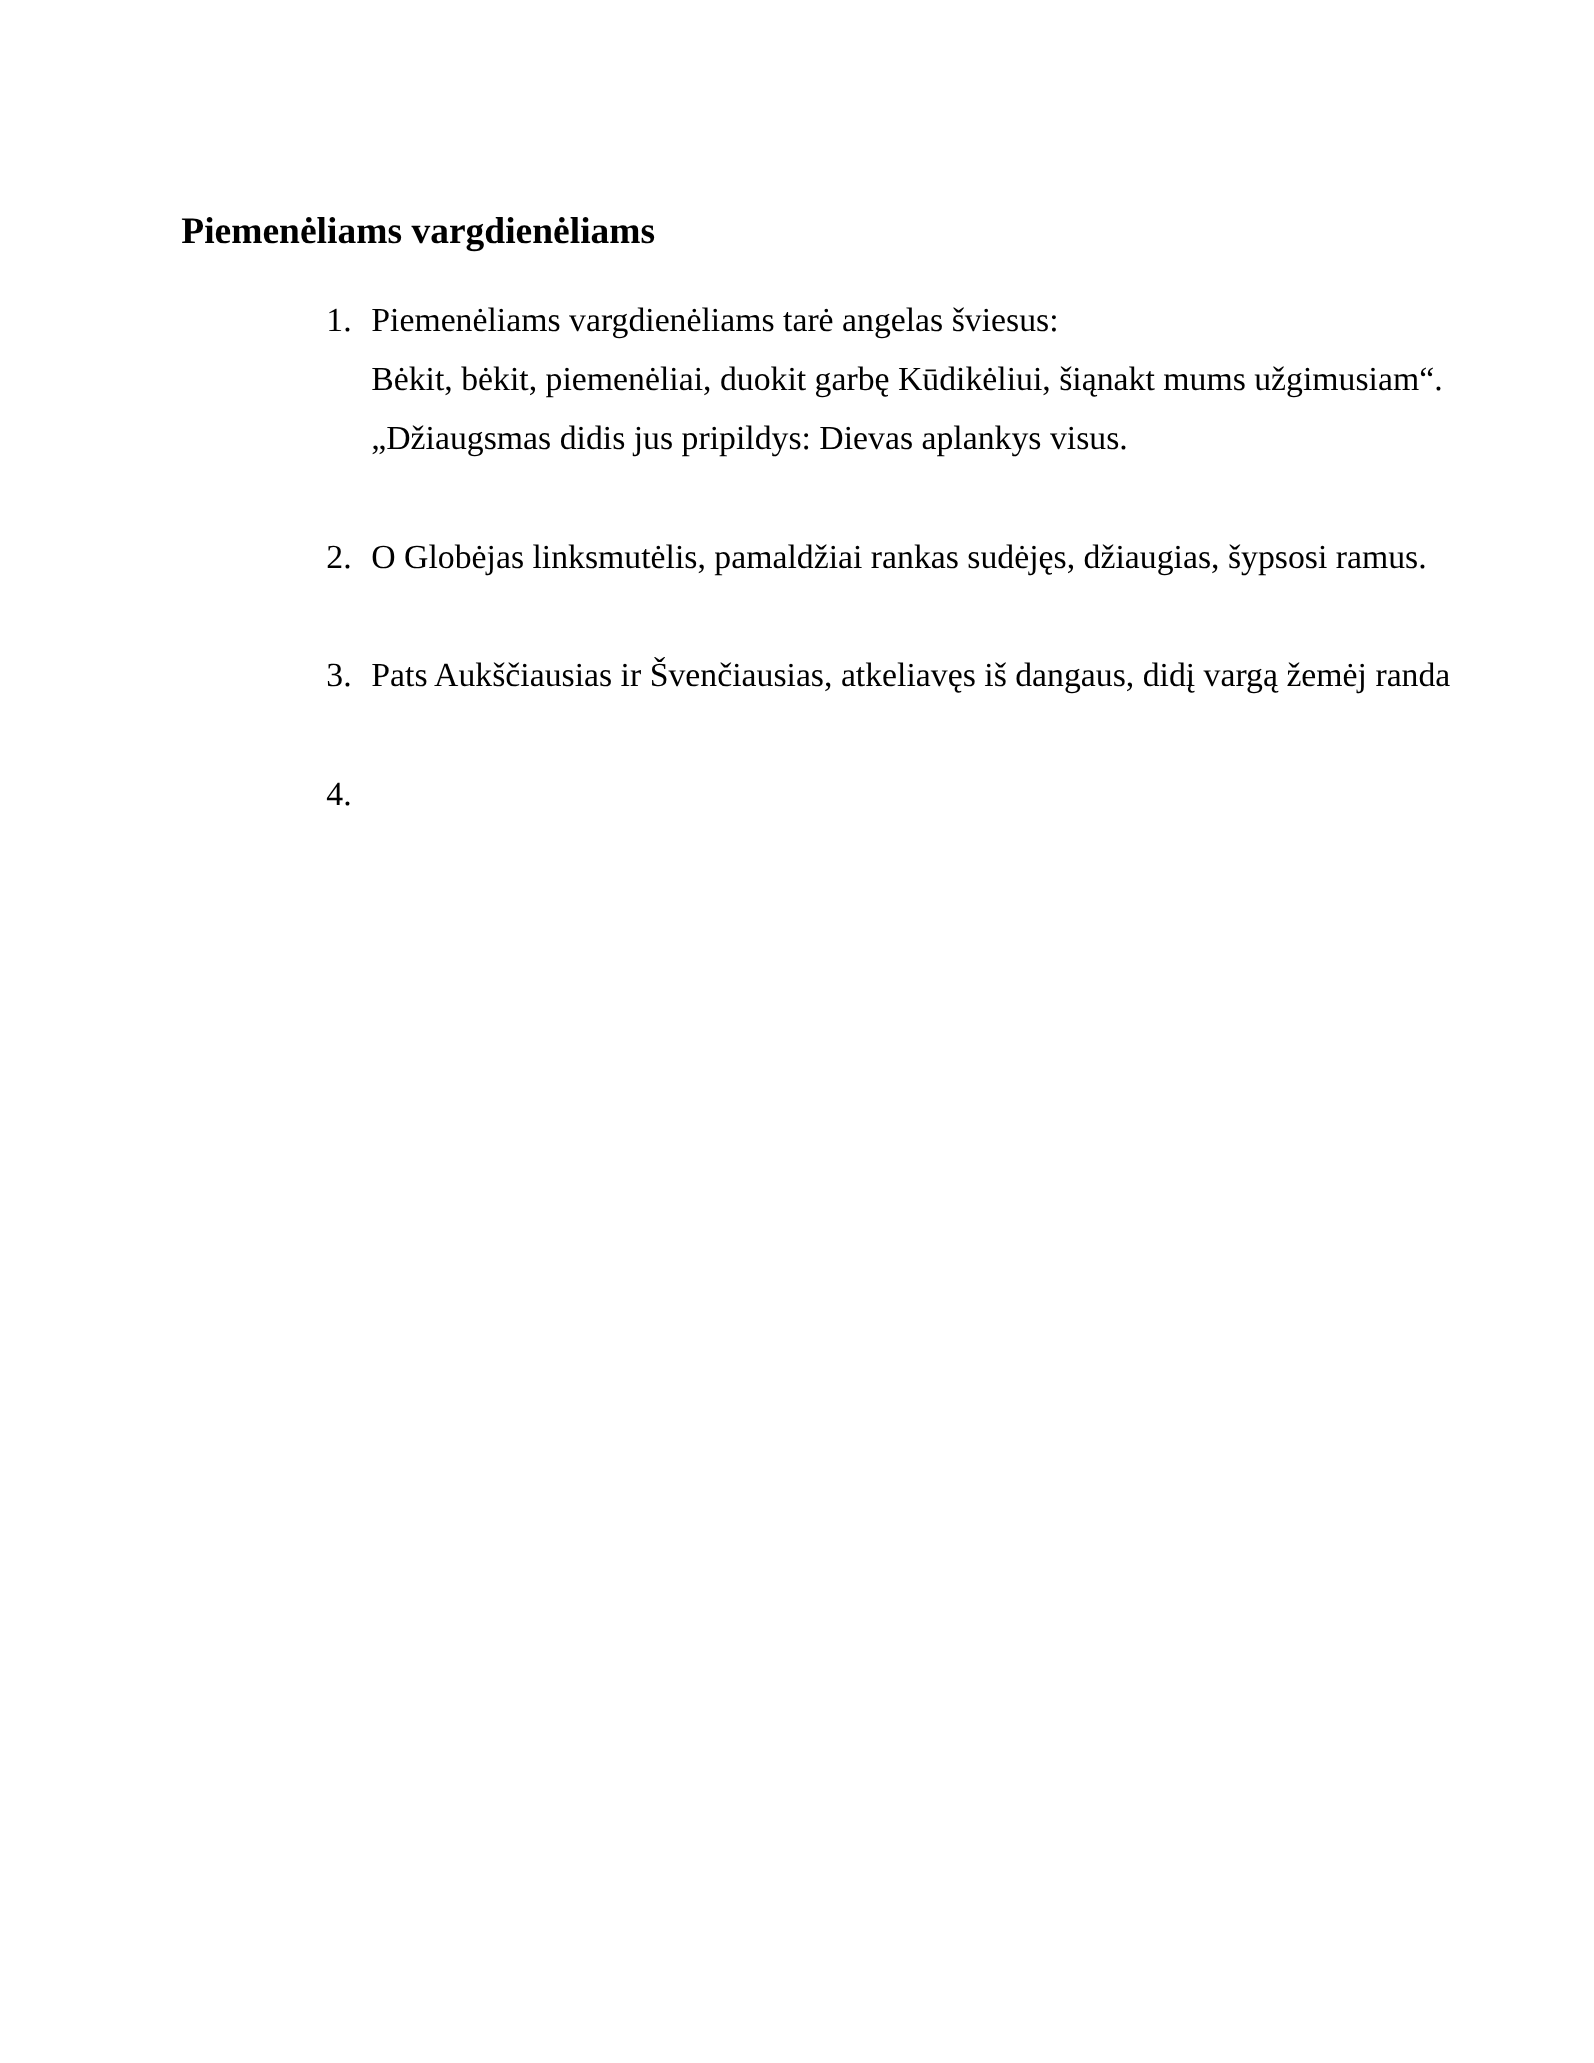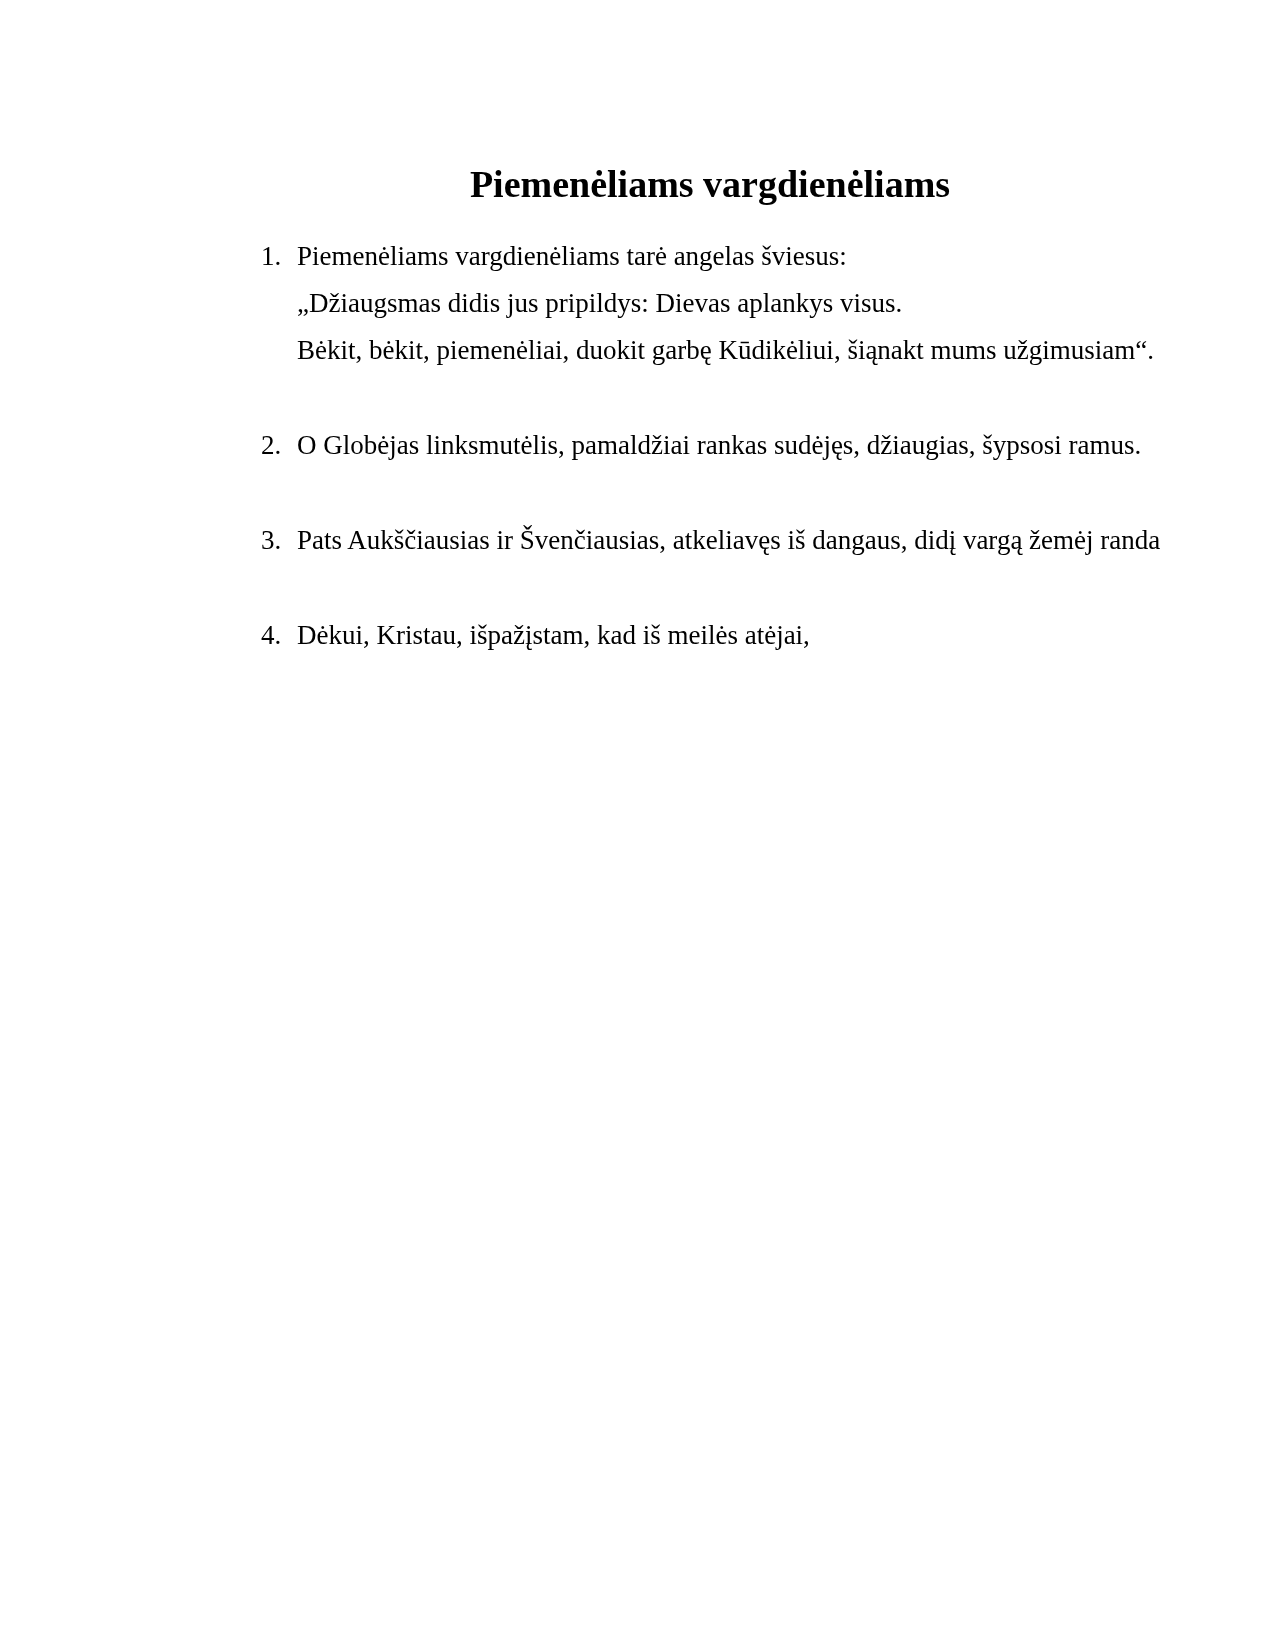--- a/index.html
+++ b/index.html
@@ -15,22 +15,21 @@
       color: #000000;
       font-family: "Liberation Serif", "DejaVu Serif", serif;
       overflow: hidden;
     }
     .title {
       position: absolute;
       top: 161px;
       left: 145px;
       right: 0;
       margin: 0;
-      text-align: center;
-      font-size: 38px;
+      font-size: 30px;
       font-weight: bold;
       line-height: 47px;
       white-space: nowrap;
     }
     .verses {
       position: absolute;
       top: 233px;
       left: 261px;
       width: 970px;
     }
@@ -60,42 +59,42 @@
 
   <h1 class="title">Piemenėliams vargdienėliams</h1>
 
   <div class="verses">
 
     <div class="verse">
       <div class="line">
         <span class="num">1.</span><span class="line-text">Piemenėliams vargdienėliams tarė angelas šviesus:</span>
       </div>
       <div class="line">
-        <span class="line-text">„Džiaugsmas didis jus pripildys: Dievas aplankys visus.</span>
+        <span class="line-text">Bėkit, bėkit, piemenėliai, duokit garbę Kūdikėliui, šiąnakt mums užgimusiam“.</span>
       </div>
       <div class="line">
-        <span class="line-text">Bėkit, bėkit, piemenėliai, duokit garbę Kūdikėliui, šiąnakt mums užgimusiam“.</span>
+        <span class="line-text">„Džiaugsmas didis jus pripildys: Dievas aplankys visus.</span>
       </div>
     </div>
 
     <div class="verse">
       <div class="line">
         <span class="num">2.</span>
       </div>
       <div class="line">
         <span class="line-text">O Globėjas linksmutėlis, pamaldžiai rankas sudėjęs, džiaugias, šypsosi ramus.</span>
       </div>
     </div>
 
     <div class="verse">
       <div class="line">
         <span class="num">3.</span><span class="line-text">Pats Aukščiausias ir Švenčiausias, atkeliavęs iš dangaus, didį vargą žemėj randa</span>
       </div>
     </div>
 
     <div class="verse">
       <div class="line">
-        <span class="num">4.</span><span class="line-text">Dėkui, Kristau, išpažįstam, kad iš meilės atėjai,</span>
+        <span class="num">4.</span>
       </div>
     </div>
 
   </div>
 </div>
 
 </body></html>

